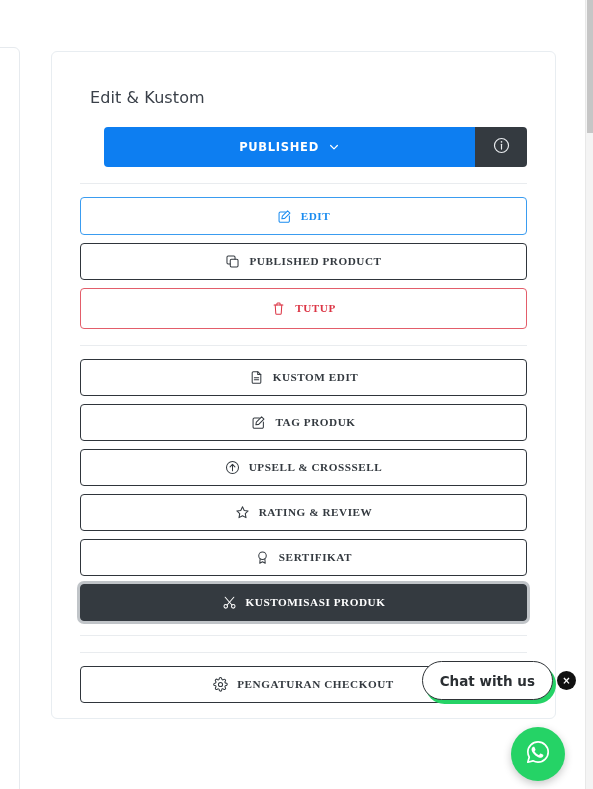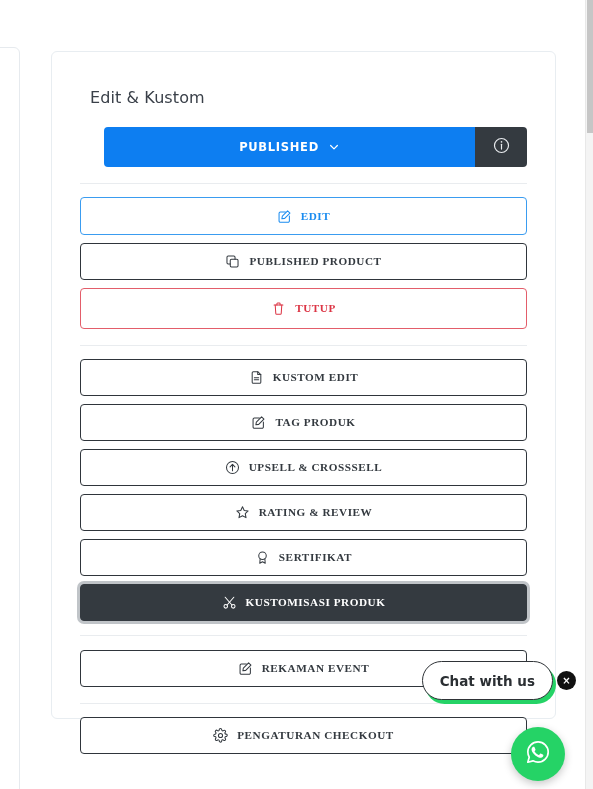--- a/index.html
+++ b/index.html
@@ -390,29 +390,20 @@
                 <circle cx="12" cy="12.1" r="1.9"></circle>
                 <path d="M5.4 10.7 L12.6 2.4"></path>
                 <path d="M10.6 10.7 L3.4 2.4"></path>
               </svg>
           </span>
           <span>KUSTOMISASI PRODUK</span>
         </button>
 
         <hr class="divider tight">
 
-        <button class="action-btn neutral">
-          <span class="btn-icon">
-            <svg width="15" height="15" viewBox="0 0 16 16" fill="none" stroke="#343a40" stroke-width="1.1" stroke-linecap="round" stroke-linejoin="round">
-                <path d="M13.2 7.4 V12.8 a1.4 1.4 0 0 1-1.4 1.4 H3.6 a1.4 1.4 0 0 1-1.4-1.4 V4.6 a1.4 1.4 0 0 1 1.4-1.4 H9"></path>
-                <path d="M11.3 1.9 l2.5 2.5 -5.6 5.6 -3 .5 .5-3 z"></path>
-              </svg>
-          </span>
-          <span>REKAMAN EVENT</span>
-        </button>
 
       </div>
 
       <hr class="divider">
 
       <div class="group">
         <button class="action-btn neutral">
           <span class="btn-icon">
             <svg width="15" height="15" viewBox="0 0 16 16" fill="none" stroke="#343a40" stroke-width="1.1" stroke-linecap="round" stroke-linejoin="round">
                 <circle cx="8" cy="8" r="2.2"></circle>

